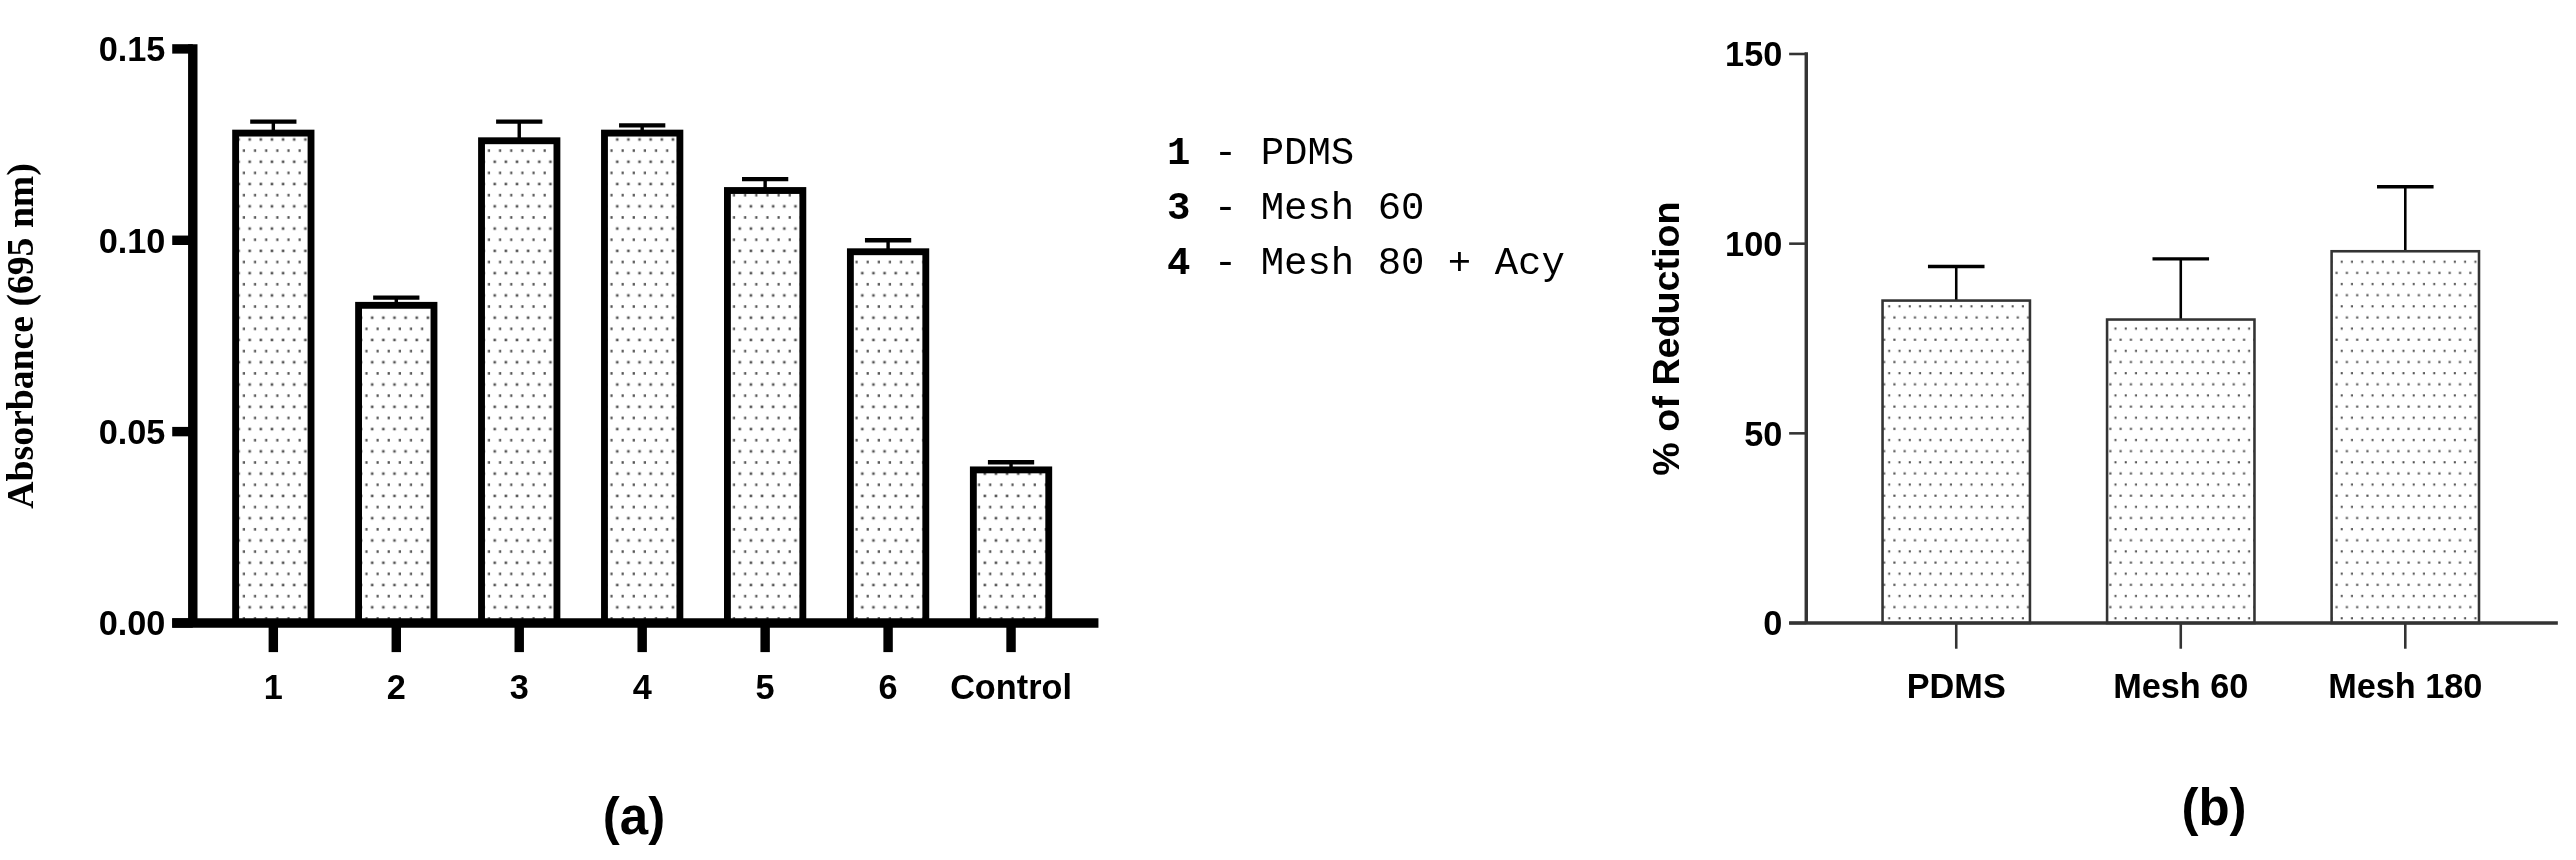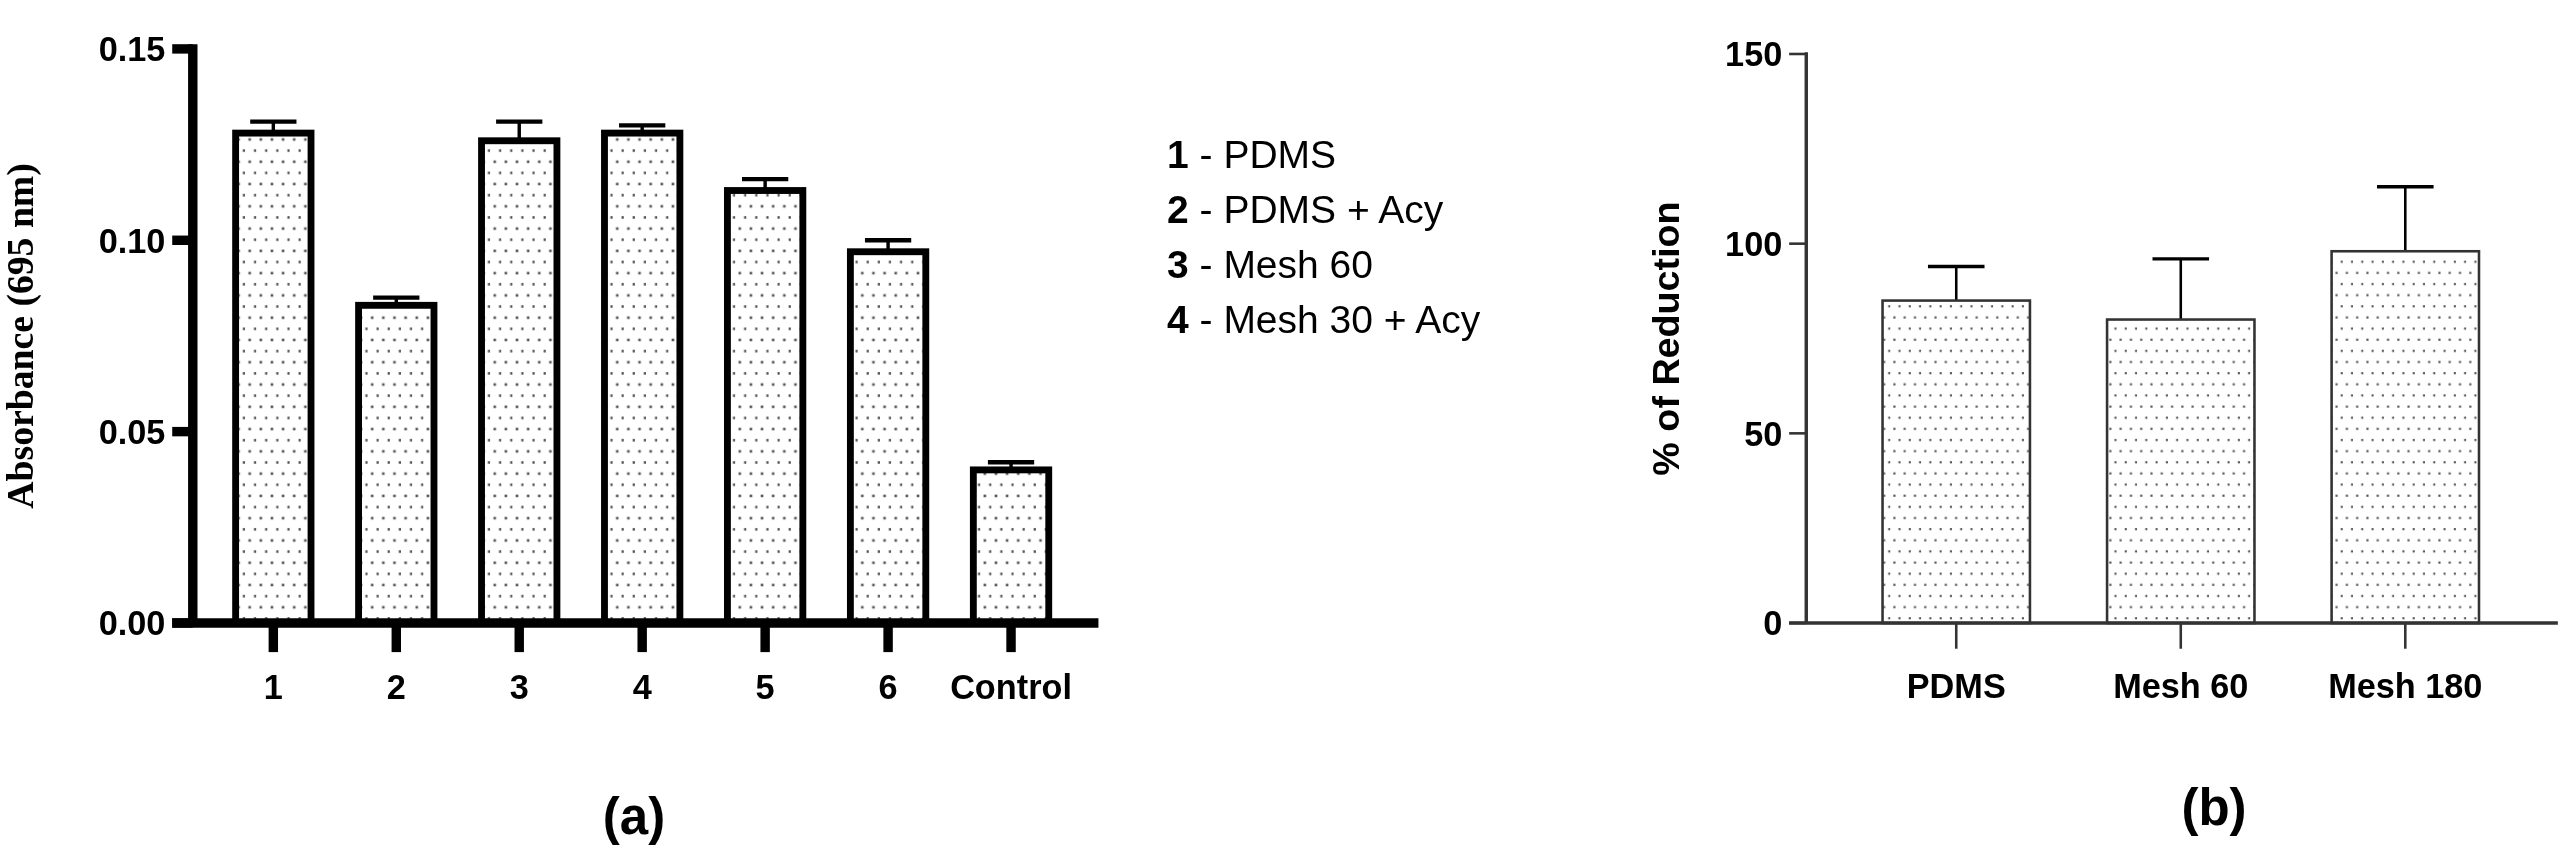--- a/index.html
+++ b/index.html
@@ -1,21 +1,21 @@
 <!DOCTYPE html>
 <html style="font-size:13.7px"><head>
 <meta charset="utf-8">
 <style>
   html, body { margin: 0; padding: 0; background: #ffffff; }
   body { width: 2576px; height: 860px; position: relative; overflow: hidden; font-family: "Liberation Sans", sans-serif; color: #000; }
   #stage { position: absolute; left: 0; top: 0; width: 2576px; height: 860px; }
   svg text { font-family: "Liberation Sans", sans-serif; }
   .serif { font-family: "Liberation Serif", serif; }
   .legend { position: absolute; left: 1167px; top: 127px; font-size: 39px; line-height: 55px; }
-  .legend-row { white-space: nowrap; }
+  .legend-row { white-space: nowrap; font-family: Liberation Mono, monospace; }
   .legend-num { font-weight: bold; }
   .panel-label { position: absolute; font-weight: bold; font-size: 51px; transform: translateX(-50%); }
 </style>
 </head>
 <body>
 
 <div id="stage">
   <svg id="chart-a" width="1131" height="737" style="position:absolute;left:0;top:0;" xmlns="http://www.w3.org/2000/svg" viewBox="0 0 1320 860">
       <defs>
         <pattern id="dots-a" width="13" height="26" patternUnits="userSpaceOnUse">
@@ -81,23 +81,22 @@
       <line x1="201" y1="503.66666666666663" x2="225" y2="503.66666666666663" stroke="#000" stroke-width="11"></line>
       <text x="193" y="518.0666666666666" text-anchor="end" font-size="40" font-weight="bold">0.05</text>
       <line x1="201" y1="280.33333333333326" x2="225" y2="280.33333333333326" stroke="#000" stroke-width="11"></line>
       <text x="193" y="294.73333333333323" text-anchor="end" font-size="40" font-weight="bold">0.10</text>
       <line x1="201" y1="57" x2="225" y2="57" stroke="#000" stroke-width="11"></line>
       <text x="193" y="71.4" text-anchor="end" font-size="40" font-weight="bold">0.15</text>
     </svg>
 
   <div class="legend">
     <div class="legend-row"><span class="legend-num">1</span><span> - </span><span>PDMS</span></div>
-    <div class="legend-row"><span class="legend-num">2</span><span> - </span><span>PDMS + Acy</span></div>
     <div class="legend-row"><span class="legend-num">3</span><span> - </span><span>Mesh 60</span></div>
-    <div class="legend-row"><span class="legend-num">4</span><span> - </span><span>Mesh 30 + Acy</span></div>
+    <div class="legend-row"><span class="legend-num">4</span><span> - </span><span>Mesh 80 + Acy</span></div>
   </div>
 
   <svg id="chart-b" width="943" height="737" style="position:absolute;left:1633px;top:0;" xmlns="http://www.w3.org/2000/svg" viewBox="0 0 1100 860">
       <defs>
         <pattern id="dots-b" width="12" height="26" patternUnits="userSpaceOnUse">
           <rect x="0" y="0" width="12" height="26" fill="#ffffff"></rect>
           <rect x="3.5999999999999996" y="5.2" width="2.5" height="2.5" fill="#555555"></rect>
           <rect x="9.600000000000001" y="18.2" width="2.5" height="2.5" fill="#555555"></rect>
         </pattern>
       </defs>

